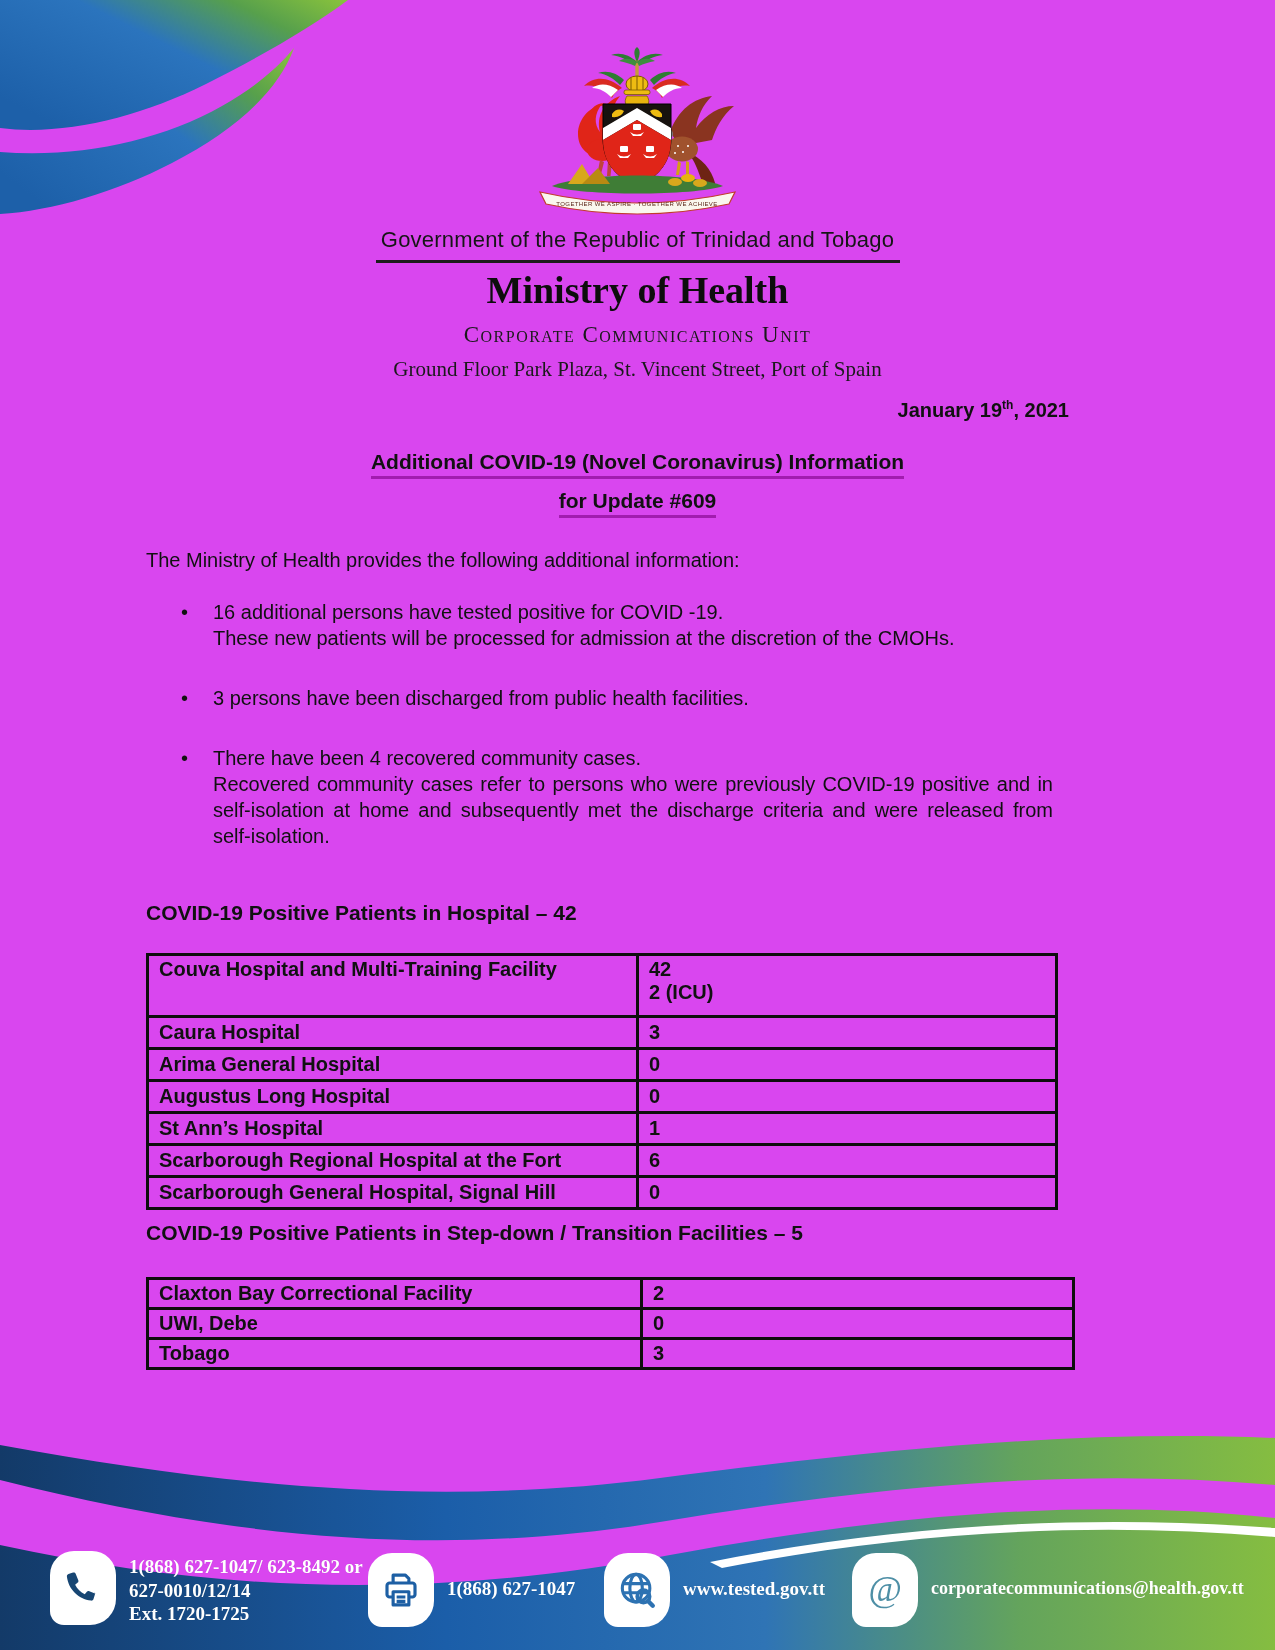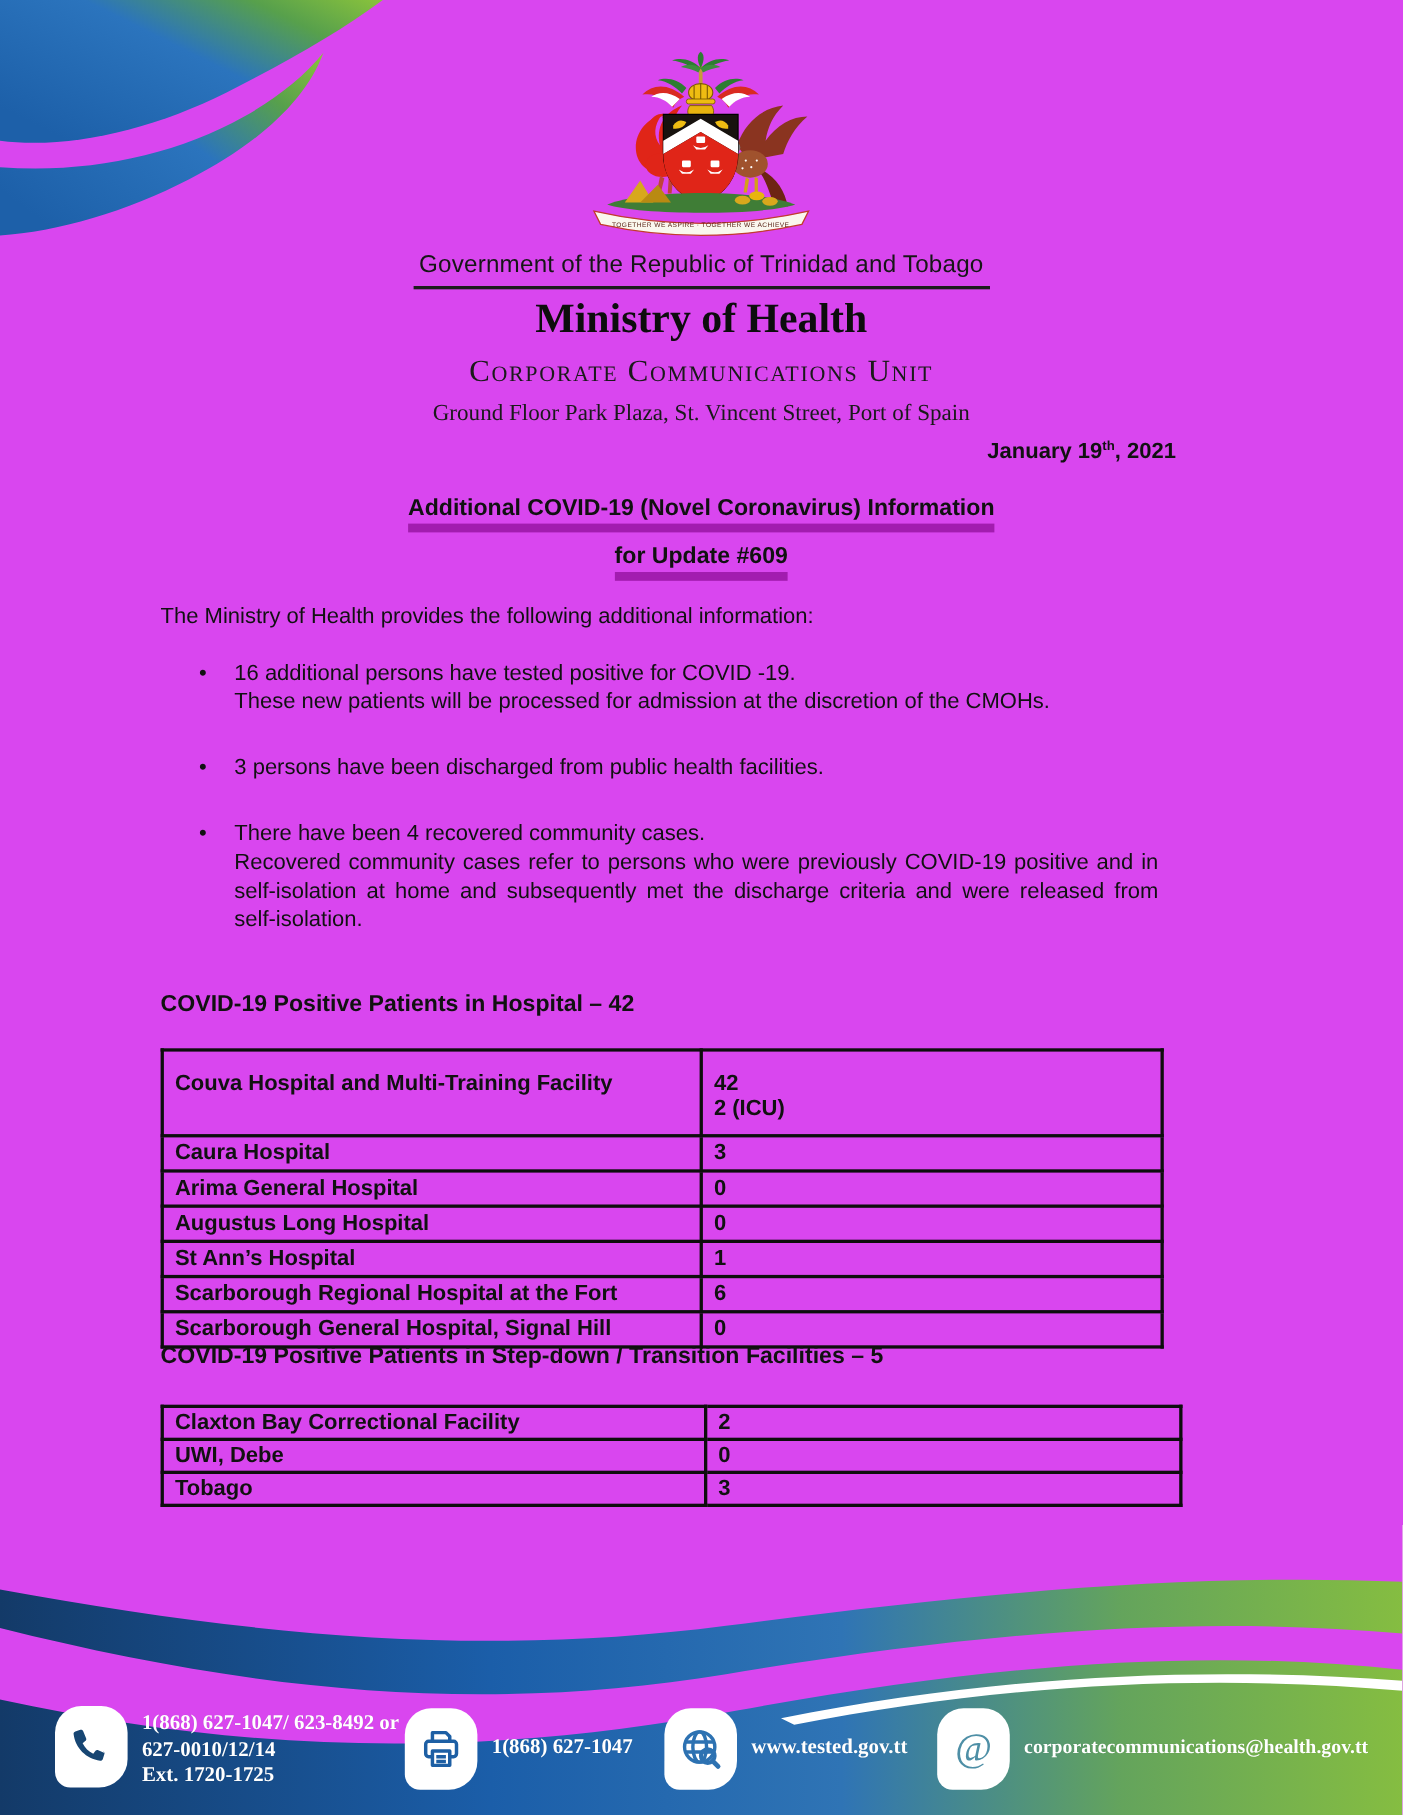--- a/index.html
+++ b/index.html
@@ -11,44 +11,44 @@
   
   .top-wave{position:absolute;left:0;top:0;width:448px;height:218px;}
   .footer-wave{position:absolute;left:0;top:1430px;width:1275px;height:220px;}
   
   .crest{position:absolute;left:510px;top:46px;width:255px;height:174px;}
   
   .header-block{position:absolute;left:0;top:227px;width:1275px;text-align:center;}
   .gov-line{font-size:22px;letter-spacing:.2px;color:#161616;}
   .header-rule{width:524px;height:3px;background:#1c1c1c;margin:7px auto 5px auto;}
   .ministry{font-family:"Liberation Serif","DejaVu Serif",serif;font-weight:bold;font-size:38px;color:#0d0d0d;}
-  .unit{font-family:"Liberation Serif","DejaVu Serif",serif;font-variant:small-caps;font-size:28px;letter-spacing:1.5px;margin-top:10px;color:#1a1a1a;}
+  .unit{font-family:"Liberation Serif","DejaVu Serif",serif;font-variant:small-caps;font-size:23px;letter-spacing:1.5px;margin-top:10px;color:#1a1a1a;}
   .address{font-family:"Liberation Serif","DejaVu Serif",serif;font-size:21px;margin-top:9px;color:#1a1a1a;}
   
   .date-line{position:absolute;top:398px;right:206px;font-size:20px;font-weight:bold;}
   .date-line sup{font-size:12px;}
   .doc-title{position:absolute;left:0;top:450px;width:1275px;text-align:center;font-size:21px;font-weight:bold;}
   .doc-title .tline{display:block;margin-top:0;}
   .doc-title .tline + .tline{margin-top:10px;}
-  .doc-title .u{display:inline-block;border-bottom:8px solid #a21caf;padding-bottom:2px;}
+  .doc-title .u{display:inline-block;border-bottom:3px solid #a21caf;padding-bottom:2px;}
   
   .intro{position:absolute;left:146px;top:549px;font-size:20px;}
   .bullets{position:absolute;left:181px;top:599px;width:872px;}
   .bullet{display:flex;}
   .bullet + .bullet{margin-top:34px;}
   .bullet .dot{width:32px;font-size:20px;line-height:26px;}
   .bullet .btext{flex:1;font-size:20px;line-height:26px;}
   .bullet .detail{text-align:justify;}
   .sec-heading{position:absolute;left:146px;font-size:21px;font-weight:bold;}
   
   table.facilities{position:absolute;left:146px;border-collapse:collapse;table-layout:fixed;}
   table.facilities td{border:3px solid #0d0d0d;font-size:20px;font-weight:bold;padding:1px 10px;vertical-align:middle;}
   #table-hospital{top:953px;width:912px;}
   #table-hospital td.fac{width:467px;}
-  #table-hospital tr.tall td{height:56px;vertical-align:top;padding-top:18px;}
+  #table-hospital tr.tall td{height:56px;vertical-align:top;padding-top:2px;}
   #table-hospital tr td{height:27px;}
   #table-stepdown{top:1277px;width:929px;}
   #table-stepdown td.fac{width:471px;}
   #table-stepdown tr td{height:25px;}
   .subnum{font-weight:bold;}
   
   .contact{position:absolute;display:flex;align-items:flex-start;color:#fff;}
   .contact .blob{
     width:66px;height:74px;background:#fff;flex:none;
     border-radius:24px 24px 26px 14px;

